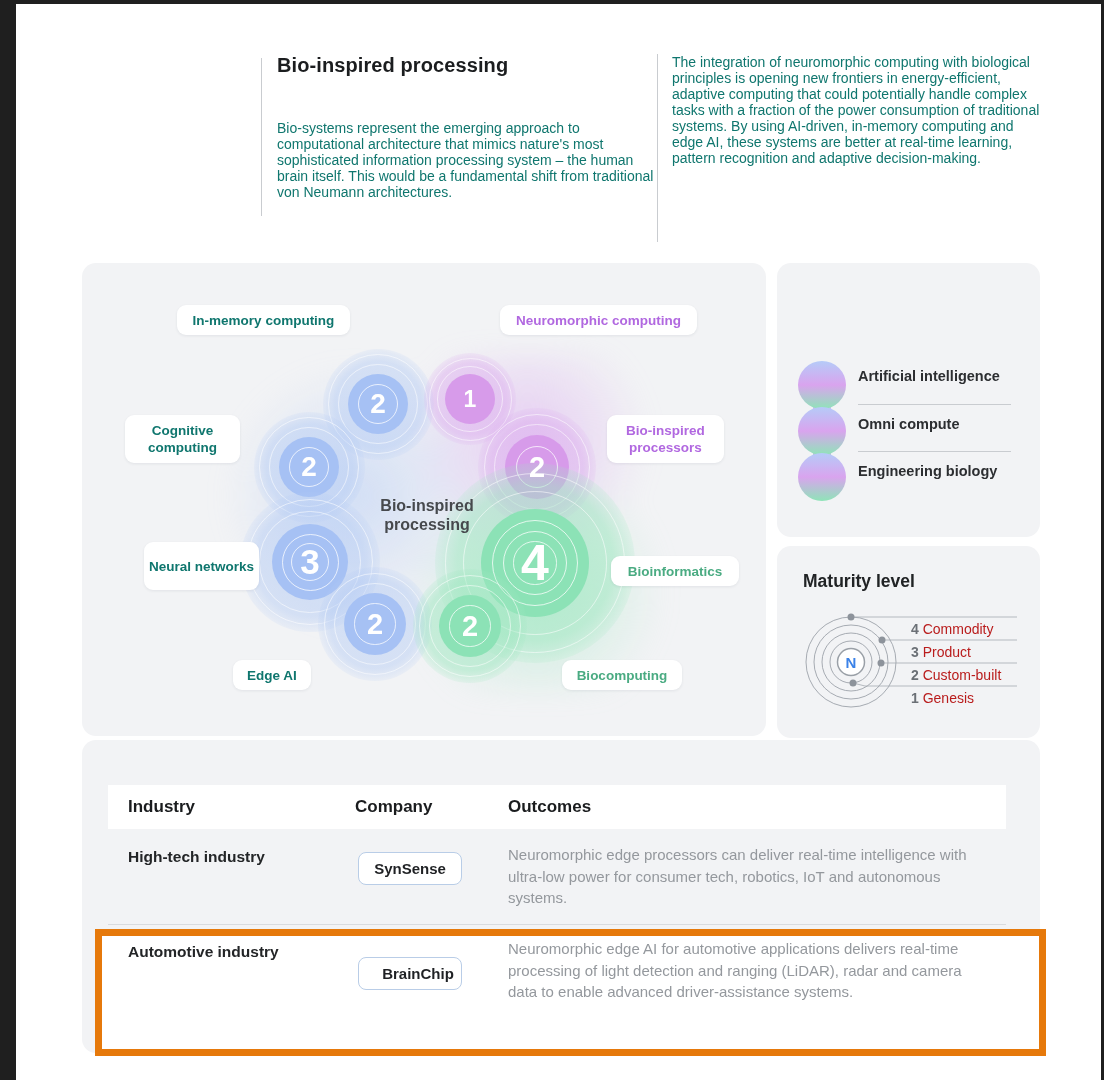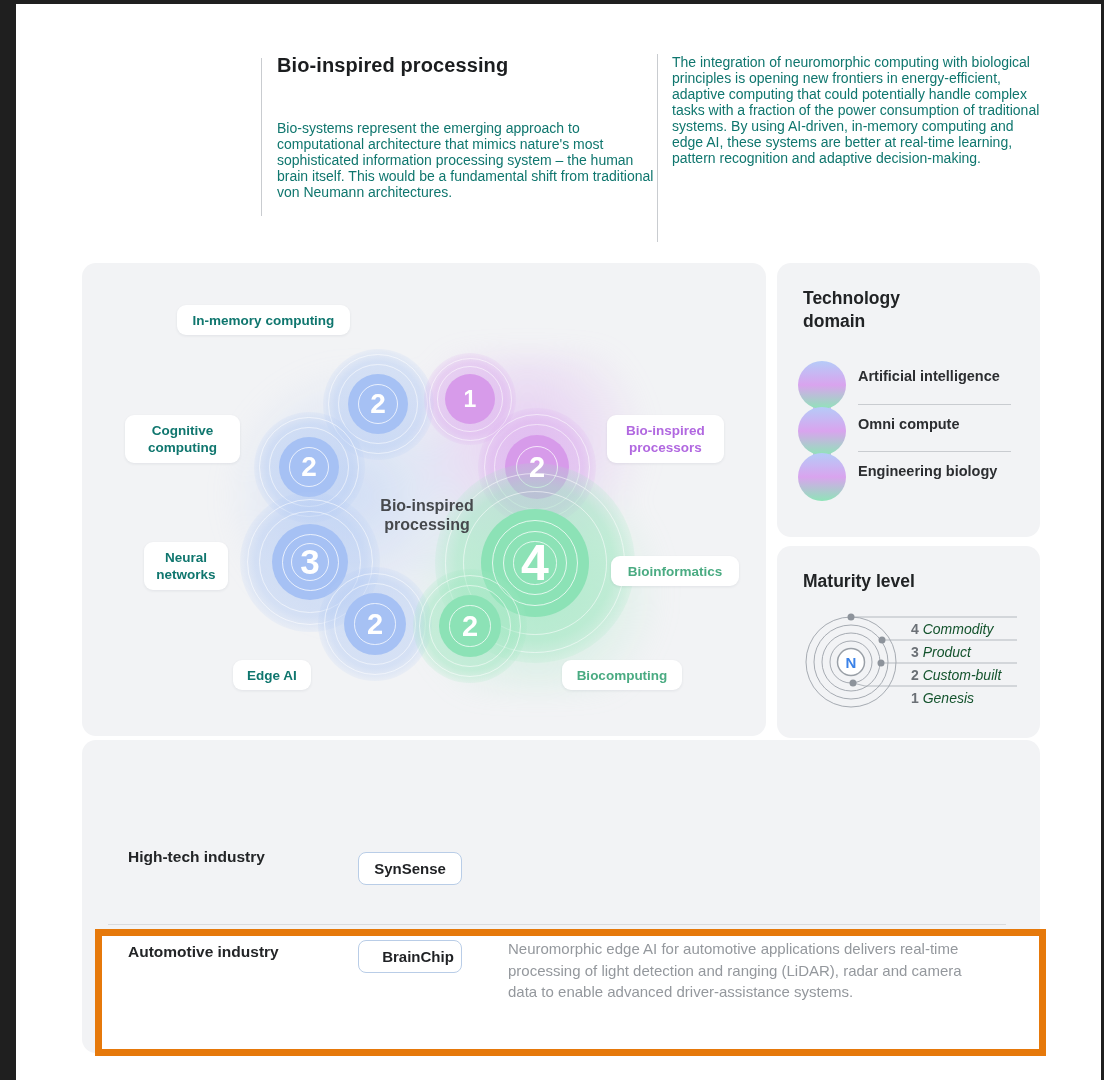--- a/index.html
+++ b/index.html
@@ -46,21 +46,21 @@
   
   .side-title { position:absolute; left:26px; top:24px; font-size:17.5px; font-weight:700; line-height:23px; color:#212325; width:150px; }
   .meta-svg { position:absolute; left:20px; top:97px; }
   .tech-item { position:absolute; left:81px; font-size:14.5px; font-weight:700; color:#2c2e31; }
   .tech-line { position:absolute; left:81px; width:153px; height:1px; background:#c9ccd0; }
 
   
   .atom-svg { position:absolute; left:0; top:36px; }
   .mat-label { position:absolute; left:134px; font-size:14px; line-height:15px; white-space:nowrap; }
   .mat-label .n { font-weight:700; color:#6b7076; }
-  .mat-label .t { color:#14532d;font-style:italic; }
+  .mat-label .t { color:#b91c1c; }
 
   
   .thead { position:absolute; left:26px; top:45px; width:898px; height:44px; background:#ffffff; }
   .th { position:absolute; top:12px; font-size:17px; font-weight:700; color:#1a1c1e; }
   .th-industry { left:20px; } .th-company { left:247px; } .th-outcomes { left:400px; }
   .ind-label { position:absolute; font-size:15.5px; font-weight:700; color:#232527; z-index:3; }
   .company-pill { position:absolute; width:104px; height:33px; background:#ffffff; border:1.5px solid #b9cde7;
     border-radius:8px; display:flex; align-items:center; justify-content:center;
     font-size:15px; font-weight:700; color:#1f2124; z-index:3; }
   .outcomes { position:absolute; left:426px; width:478px; font-size:15px; line-height:21.5px; color:#94989d; z-index:3; }
@@ -137,30 +137,30 @@
         <div class="oring" style="left: 346.77px; top: 321.77px; width: 82.46px; height: 82.46px;"></div>
         <div class="oring" style="left: 336.54px; top: 311.54px; width: 102.92px; height: 102.92px;"></div>
         <div class="bubble" style="left: 357px; top: 332px; width: 62px; height: 62px; background: rgb(140, 226, 182);">
           <div class="iring" style="left: 10.3333px; top: 10.3333px; width: 41.3333px; height: 41.3333px;"></div>
           <span class="num" style="font-size: 29px;">2</span>
         </div>
       </div>
     <div class="center-label">Bio-inspired processing</div>
 
     <div class="pill lbl-blue" style="left:95px;  top:42px;  width:173px; height:30px;">In-memory computing</div>
+    <div class="pill lbl-purple" style="left:418px; top:42px;  width:197px; height:30px;">Neuromorphic computing</div>
     <div class="pill lbl-blue" style="left:43px;  top:152px; width:115px; height:48px;">Cognitive computing</div>
     <div class="pill lbl-purple" style="left:525px; top:152px; width:117px; height:48px;">Bio-inspired processors</div>
-    <div class="pill lbl-blue" style="left:62px;  top:279px; width:84px;  height:48px;">Neural networks</div>
+    <div class="pill lbl-blue" style="left:62px;  top:279px; width:115px;  height:48px;">Neural networks</div>
     <div class="pill lbl-green" style="left:529px; top:293px; width:128px; height:30px;">Bioinformatics</div>
     <div class="pill lbl-blue" style="left:151px; top:397px; width:78px;  height:30px;">Edge AI</div>
     <div class="pill lbl-green" style="left:454px; top:397px; width:120px; height:30px;margin-left:26px;">Biocomputing</div>
   </div>
 
   <div class="panel tech-panel">
-    <div class="side-title">Technology domain</div>
     <svg class="meta-svg" width="50" height="144" viewBox="0 0 50 144">
       <defs>
         <linearGradient id="domGrad" x1="0" y1="0" x2="0" y2="1">
           <stop offset="0" stop-color="#b5cbf8"></stop>
           <stop offset="0.5" stop-color="#d9a4ee"></stop>
           <stop offset="1" stop-color="#8fe4b8"></stop>
         </linearGradient>
       </defs>
       <rect x="16" y="25" width="18" height="92" fill="url(#domGrad)"></rect>
       <circle cx="25" cy="25" r="24" fill="url(#domGrad)"></circle>
@@ -192,25 +192,31 @@
       <circle cx="104" cy="81" r="3.5" fill="#8d939b"></circle>
       <circle cx="76" cy="101" r="3.5" fill="#8d939b"></circle>
     </svg>
     <div class="mat-label" style="top:76px;"><span class="n">4</span> <span class="t">Commodity</span></div>
     <div class="mat-label" style="top:99px;"><span class="n">3</span> <span class="t">Product</span></div>
     <div class="mat-label" style="top:122px;"><span class="n">2</span> <span class="t">Custom-built</span></div>
     <div class="mat-label" style="top:145px;"><span class="n">1</span> <span class="t">Genesis</span></div>
   </div>
 
   <div class="panel table-panel">
+    <div class="thead">
+      <div class="th th-industry">Industry</div>
+      <div class="th th-company">Company</div>
+      <div class="th th-outcomes">Outcomes</div>
+    </div>
 
     <div class="ind-label" style="left:46px; top:108px;">High-tech industry</div>
     <div class="company-pill" style="left:276px; top:112px;">SynSense</div>
+    <div class="outcomes" style="top:104px;">Neuromorphic edge processors can deliver real-time intelligence with ultra-low power for consumer tech, robotics, IoT and autonomous systems.</div>
 
     <div class="row-divider"></div>
 
     <div class="hl-box"></div>
     <div class="ind-label" style="left:46px; top:203px;">Automotive industry</div>
-    <div class="company-pill" style="left:276px; top:200px;padding-left:16px;">BrainChip</div>
+    <div class="company-pill" style="left:276px; top:217px;padding-left:16px;">BrainChip</div>
     <div class="outcomes" style="top:198px;">Neuromorphic edge AI for automotive applications delivers real-time processing of light detection and ranging (LiDAR), radar and camera data to enable advanced driver-assistance systems.</div>
   </div>
 
 </div>
 
 </body></html>

